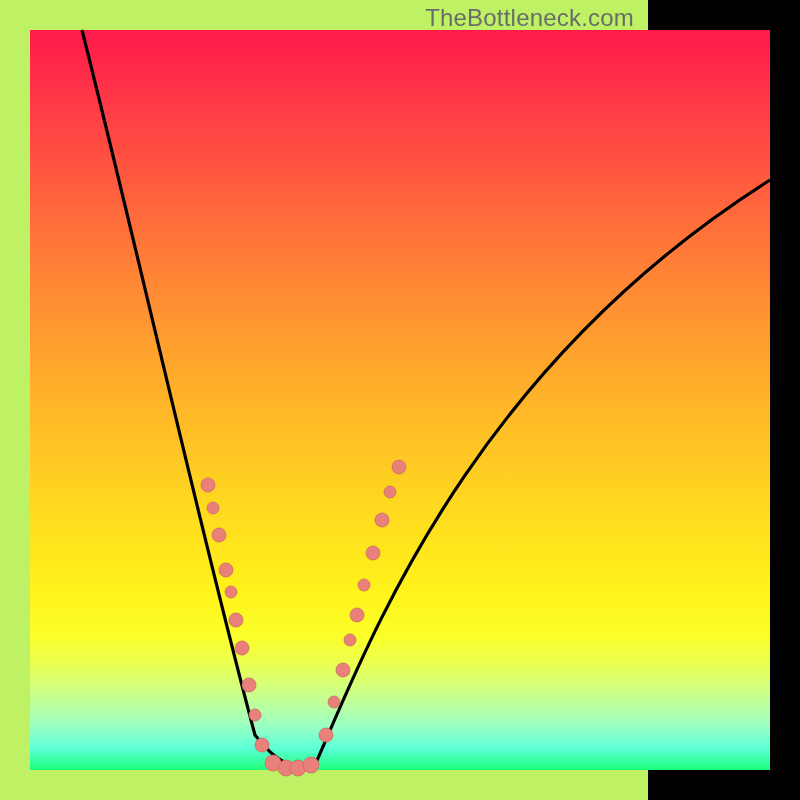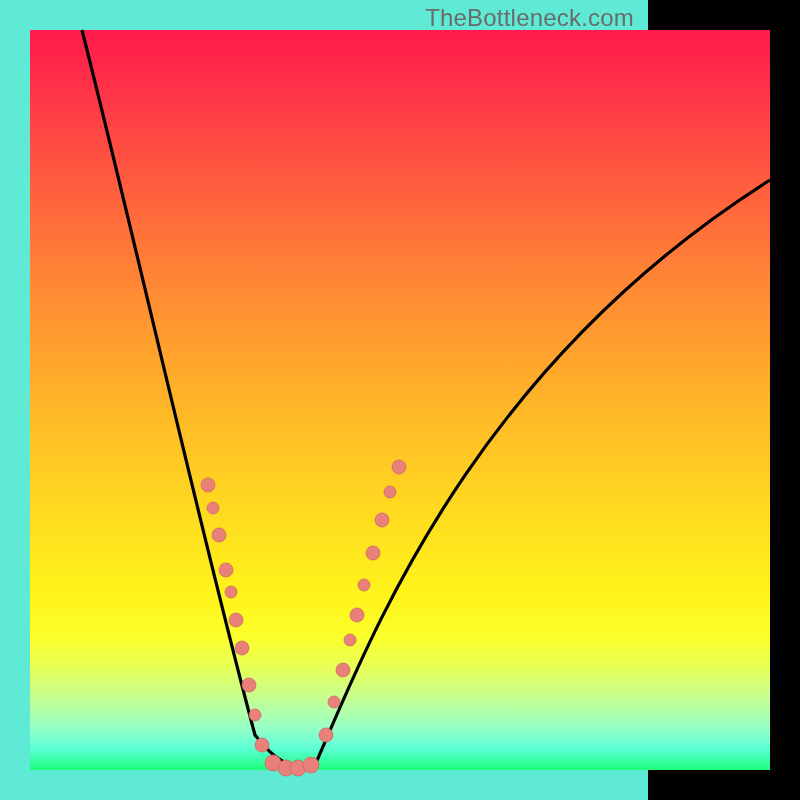--- a/index.html
+++ b/index.html
@@ -10,21 +10,21 @@
     overflow: hidden;
     background: #000;
     font-family: Arial, Helvetica, sans-serif;
   }
   .frame {
     position: absolute;
     left: 0;
     top: 0;
     width: 648px;
     height: 800px;
-    background: #5eead4;
+    background: #bef264;
   }
   .plot {
     position: absolute;
     left: 30px;
     top: 30px;
     width: 740px;
     height: 740px;
     background: linear-gradient(to bottom,
       #ff1a4b 0%,
       #ff3348 8%,

